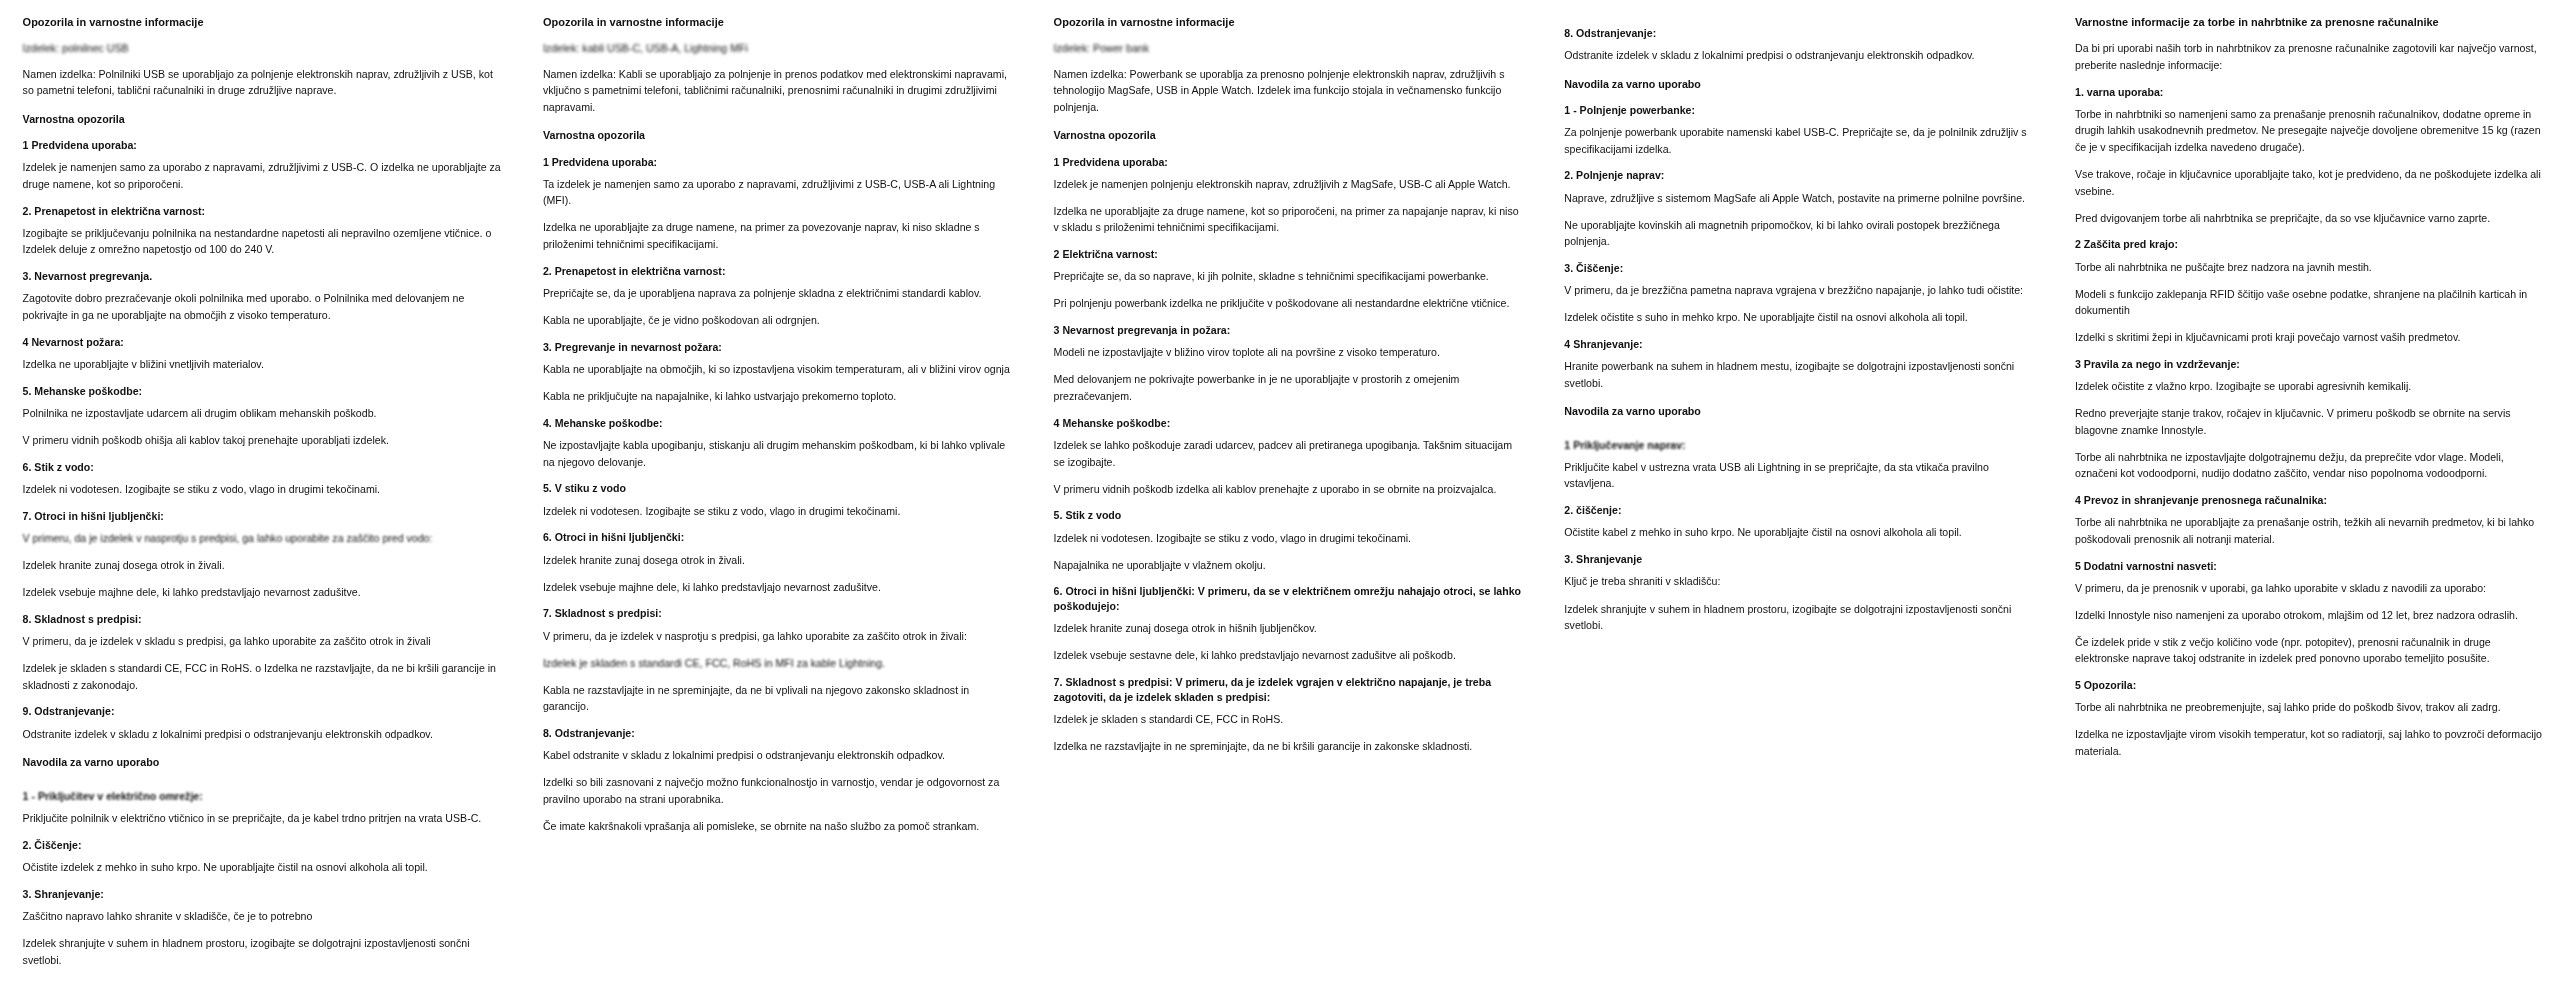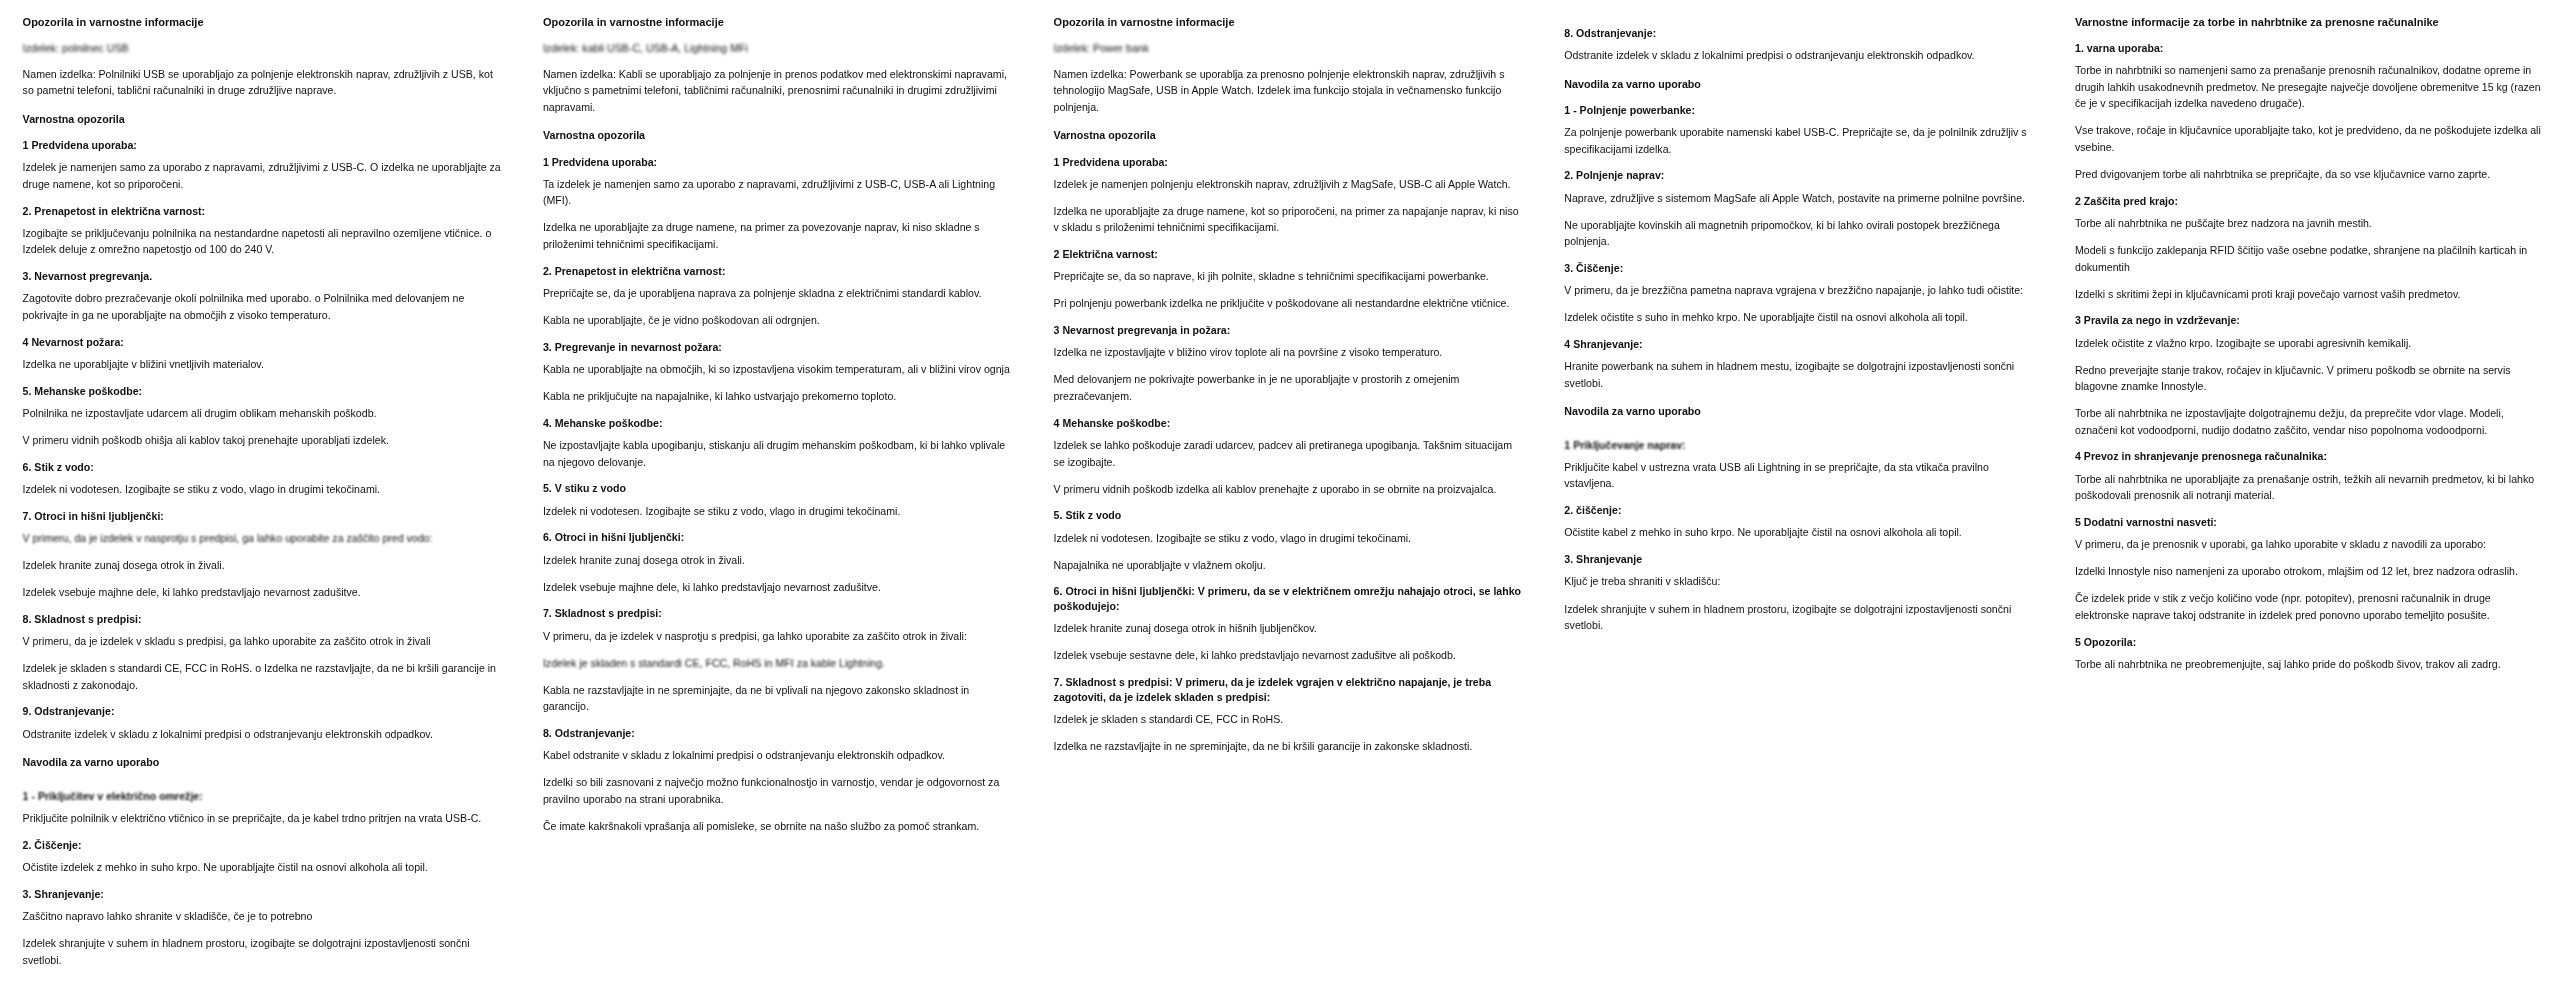--- a/index.html
+++ b/index.html
@@ -71,53 +71,55 @@
       <p class="t tight"><span class="blur">Izdelek: Power bank</span></p>
       <p class="t">Namen izdelka: Powerbank se uporablja za prenosno polnjenje elektronskih naprav, združljivih s tehnologijo MagSafe, USB in Apple Watch. Izdelek ima funkcijo stojala in večnamensko funkcijo polnjenja.</p>
       <h3 class="sec">Varnostna opozorila</h3>
       <h4 class="sub">1 Predvidena uporaba:</h4>
       <p class="t">Izdelek je namenjen polnjenju elektronskih naprav, združljivih z MagSafe, USB-C ali Apple Watch.</p>
       <p class="t">Izdelka ne uporabljajte za druge namene, kot so priporočeni, na primer za napajanje naprav, ki niso v skladu s priloženimi tehničnimi specifikacijami.</p>
       <h4 class="sub">2 Električna varnost:</h4>
       <p class="t">Prepričajte se, da so naprave, ki jih polnite, skladne s tehničnimi specifikacijami powerbanke.</p>
       <p class="t">Pri polnjenju powerbank izdelka ne priključite v poškodovane ali nestandardne električne vtičnice.</p>
       <h4 class="sub">3 Nevarnost pregrevanja in požara:</h4>
-      <p class="t">Izdelka ne izpostavljajte v bližino virov toplote ali na površine z visoko temperaturo.</p>
+      <p class="t">Modeli ne izpostavljajte v bližino virov toplote ali na površine z visoko temperaturo.</p>
       <p class="t">Med delovanjem ne pokrivajte powerbanke in je ne uporabljajte v prostorih z omejenim prezračevanjem.</p>
       <h4 class="sub">4 Mehanske poškodbe:</h4>
       <p class="t">Izdelek se lahko poškoduje zaradi udarcev, padcev ali pretiranega upogibanja. Takšnim situacijam se izogibajte.</p>
       <p class="t">V primeru vidnih poškodb izdelka ali kablov prenehajte z uporabo in se obrnite na proizvajalca.</p>
       <h4 class="sub">5. Stik z vodo</h4>
       <p class="t">Izdelek ni vodotesen. Izogibajte se stiku z vodo, vlago in drugimi tekočinami.</p>
       <p class="t">Napajalnika ne uporabljajte v vlažnem okolju.</p>
       <h4 class="sub">6. Otroci in hišni ljubljenčki: V primeru, da se v električnem omrežju nahajajo otroci, se lahko poškodujejo:</h4>
       <p class="t">Izdelek hranite zunaj dosega otrok in hišnih ljubljenčkov.</p>
       <p class="t">Izdelek vsebuje sestavne dele, ki lahko predstavljajo nevarnost zadušitve ali poškodb.</p>
       <h4 class="sub">7. Skladnost s predpisi: V primeru, da je izdelek vgrajen v električno napajanje, je treba zagotoviti, da je izdelek skladen s predpisi:</h4>
       <p class="t">Izdelek je skladen s standardi CE, FCC in RoHS.</p>
       <p class="t">Izdelka ne razstavljajte in ne spreminjajte, da ne bi kršili garancije in zakonske skladnosti.</p>
     </div>
   <div class="col c4"><h4 class="sub">8. Odstranjevanje:</h4><p class="t">Odstranite izdelek v skladu z lokalnimi predpisi o odstranjevanju elektronskih odpadkov.</p><h3 class="sec">Navodila za varno uporabo</h3><h4 class="sub">1 - Polnjenje powerbanke:</h4><p class="t">Za polnjenje powerbank uporabite namenski kabel USB-C. Prepričajte se, da je polnilnik združljiv s specifikacijami izdelka.</p><h4 class="sub">2. Polnjenje naprav:</h4><p class="t">Naprave, združljive s sistemom MagSafe ali Apple Watch, postavite na primerne polnilne površine.</p><p class="t">Ne uporabljajte kovinskih ali magnetnih pripomočkov, ki bi lahko ovirali postopek brezžičnega polnjenja.</p><h4 class="sub">3. Čiščenje:</h4><p class="t">V primeru, da je brezžična pametna naprava vgrajena v brezžično napajanje, jo lahko tudi očistite:</p><p class="t">Izdelek očistite s suho in mehko krpo. Ne uporabljajte čistil na osnovi alkohola ali topil.</p><h4 class="sub">4 Shranjevanje:</h4><p class="t">Hranite powerbank na suhem in hladnem mestu, izogibajte se dolgotrajni izpostavljenosti sončni svetlobi.</p><h3 class="sec">Navodila za varno uporabo</h3><h4 class="sub blur-weak">1 Priključevanje naprav:</h4><p class="t">Priključite kabel v ustrezna vrata USB ali Lightning in se prepričajte, da sta vtikača pravilno vstavljena.</p><h4 class="sub">2. čiščenje:</h4><p class="t">Očistite kabel z mehko in suho krpo. Ne uporabljajte čistil na osnovi alkohola ali topil.</p><h4 class="sub">3. Shranjevanje</h4><p class="t">Ključ je treba shraniti v skladišču:</p><p class="t">Izdelek shranjujte v suhem in hladnem prostoru, izogibajte se dolgotrajni izpostavljenosti sončni svetlobi.</p></div>
   <div class="col c5">
       <h2 class="doc-title">Varnostne informacije za torbe in nahrbtnike za prenosne računalnike</h2>
+      <p class="t">Da bi pri uporabi naših torb in nahrbtnikov za prenosne računalnike zagotovili kar največjo varnost, preberite naslednje informacije:</p>
       <h4 class="sub">1. varna uporaba:</h4>
       <p class="t">Torbe in nahrbtniki so namenjeni samo za prenašanje prenosnih računalnikov, dodatne opreme in drugih lahkih usakodnevnih predmetov. Ne presegajte največje dovoljene obremenitve 15 kg (razen če je v specifikacijah izdelka navedeno drugače).</p>
       <p class="t">Vse trakove, ročaje in ključavnice uporabljajte tako, kot je predvideno, da ne poškodujete izdelka ali vsebine.</p>
       <p class="t">Pred dvigovanjem torbe ali nahrbtnika se prepričajte, da so vse ključavnice varno zaprte.</p>
       <h4 class="sub">2 Zaščita pred krajo:</h4>
       <p class="t">Torbe ali nahrbtnika ne puščajte brez nadzora na javnih mestih.</p>
       <p class="t">Modeli s funkcijo zaklepanja RFID ščitijo vaše osebne podatke, shranjene na plačilnih karticah in dokumentih</p>
       <p class="t">Izdelki s skritimi žepi in ključavnicami proti kraji povečajo varnost vaših predmetov.</p>
       <h4 class="sub">3 Pravila za nego in vzdrževanje:</h4>
       <p class="t">Izdelek očistite z vlažno krpo. Izogibajte se uporabi agresivnih kemikalij.</p>
       <p class="t">Redno preverjajte stanje trakov, ročajev in ključavnic. V primeru poškodb se obrnite na servis blagovne znamke Innostyle.</p>
       <p class="t">Torbe ali nahrbtnika ne izpostavljajte dolgotrajnemu dežju, da preprečite vdor vlage. Modeli, označeni kot vodoodporni, nudijo dodatno zaščito, vendar niso popolnoma vodoodporni.</p>
       <h4 class="sub">4 Prevoz in shranjevanje prenosnega računalnika:</h4>
       <p class="t">Torbe ali nahrbtnika ne uporabljajte za prenašanje ostrih, težkih ali nevarnih predmetov, ki bi lahko poškodovali prenosnik ali notranji material.</p>
       <h4 class="sub">5 Dodatni varnostni nasveti:</h4>
       <p class="t">V primeru, da je prenosnik v uporabi, ga lahko uporabite v skladu z navodili za uporabo:</p>
       <p class="t">Izdelki Innostyle niso namenjeni za uporabo otrokom, mlajšim od 12 let, brez nadzora odraslih.</p>
       <p class="t">Če izdelek pride v stik z večjo količino vode (npr. potopitev), prenosni računalnik in druge elektronske naprave takoj odstranite in izdelek pred ponovno uporabo temeljito posušite.</p>
       <h4 class="sub">5 Opozorila:</h4>
       <p class="t">Torbe ali nahrbtnika ne preobremenjujte, saj lahko pride do poškodb šivov, trakov ali zadrg.</p>
+      <p class="t">Izdelka ne izpostavljajte virom visokih temperatur, kot so radiatorji, saj lahko to povzroči deformacijo materiala.</p>
     </div>
 </div>
 
 
 </body></html>

